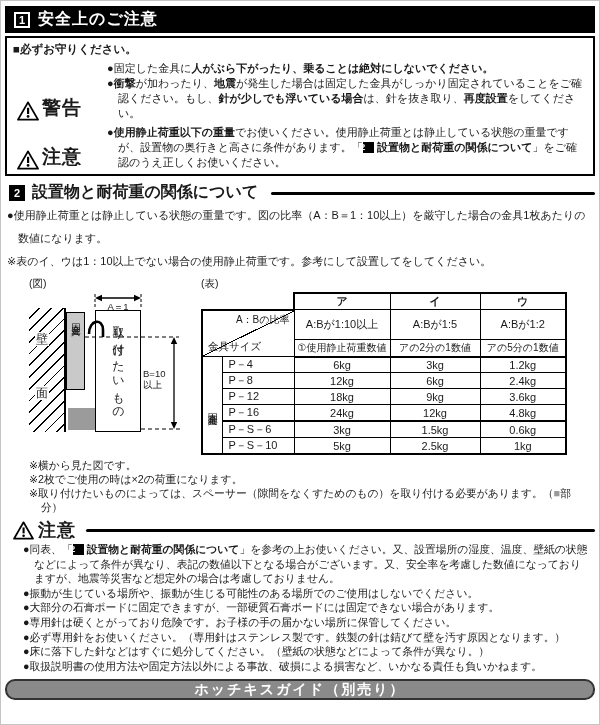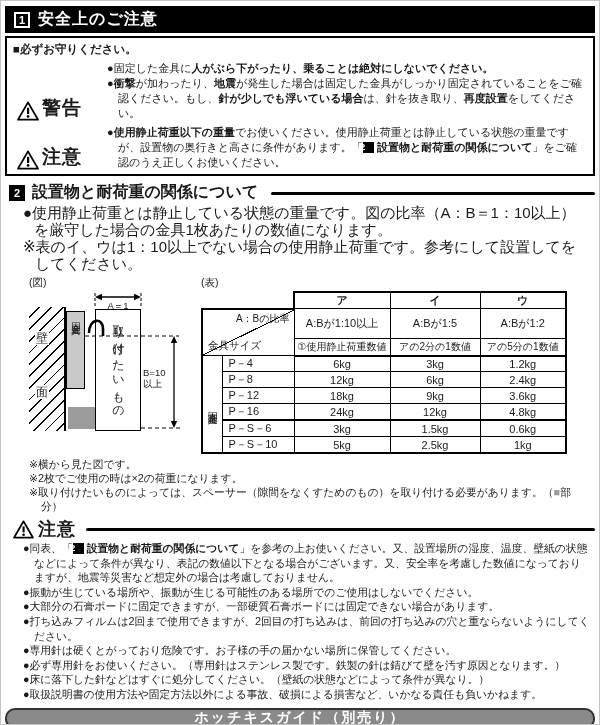--- a/index.html
+++ b/index.html
@@ -29,21 +29,21 @@
   .warn-items { flex:1; font-size:11px; line-height:15px; padding-top:2px; }
   .bullet { padding-left:11px; text-indent:-11px; }
 
   
   .sec2-head { margin:7px 4px 0; display:flex; align-items:center; gap:7px; padding-left:4px; height:19px; }
   .badge-solid { width:16px; height:16px; background:#000; color:#fff; font-size:11px; font-weight:bold;
           display:flex; align-items:center; justify-content:center; flex:0 0 auto; }
   .sec2-title { font-size:16px; font-weight:bold; white-space:nowrap; }
   .rule { flex:1; height:3px; background:#000; border-radius:2px; margin:2px 0 0 6px; }
 
-  .sec2-body { margin:2px 12px 0 22px; font-size:15px; line-height:17px; }
+  .sec2-body { margin:2px 12px 0 6px; font-size:11px; line-height:23px; }
   .note { padding-left:12px; text-indent:-12px; }
 
   
   .ft-row { display:flex; margin:4px 0 0 28px; gap:14px; }
   .small-label { font-size:10.5px; height:13px; }
   .fig-block { width:158px; flex:0 0 auto; }
   .figure { position:relative; width:158px; height:150px; margin-top:2px; }
   .fig-hatch { position:absolute; left:0; top:16px; width:37px; height:124px; border-right:2px solid #000;
           background:repeating-linear-gradient(135deg,#fff 0 7px,#000 7px 8.3px); }
   .fig-wall-char { position:absolute; left:6px; width:14px; font-size:12px; background:#fff; line-height:14px; text-align:center; }
@@ -268,21 +268,20 @@
       <rect x="10.9" y="7.5" width="2.4" height="6.8" fill="#000"></rect>
       <circle cx="12.1" cy="17" r="1.5" fill="#000"></circle>
     </svg>
     <span class="cap">注意</span>
     <span class="rule"></span>
   </div>
   <div class="caution-list">
       <div class="bullet"><span>●同表、「</span><span class="nb">2</span><span class="b"> 設置物と耐荷重の関係について</span><span>」を参考の上お使いください。又、設置場所の湿度、温度、壁紙の状態などによって条件が異なり、表記の数値以下となる場合がございます。又、安全率を考慮した数値になっておりますが、地震等災害など想定外の場合は考慮しておりません。</span></div>
       <div class="bullet">●振動が生じている場所や、振動が生じる可能性のある場所でのご使用はしないでください。</div>
       <div class="bullet">●大部分の石膏ボードに固定できますが、一部硬質石膏ボードには固定できない場合があります。</div>
-      <div class="bullet">●打ち込みフィルムは2回まで使用できますが、2回目の打ち込みは、前回の打ち込みの穴と重ならないようにしてください。</div>
       <div class="bullet">●専用針は硬くとがっており危険です。お子様の手の届かない場所に保管してください。</div>
       <div class="bullet">●必ず専用針をお使いください。（専用針はステンレス製です。鉄製の針は錆びて壁を汚す原因となります。）</div>
       <div class="bullet">●床に落下した針などはすぐに処分してください。（壁紙の状態などによって条件が異なり。）</div>
       <div class="bullet">●取扱説明書の使用方法や固定方法以外による事故、破損による損害など、いかなる責任も負いかねます。</div>
     </div>
 
   <div class="gray-bar">ホッチキスガイド（別売り）</div>
 
 </div>
 

